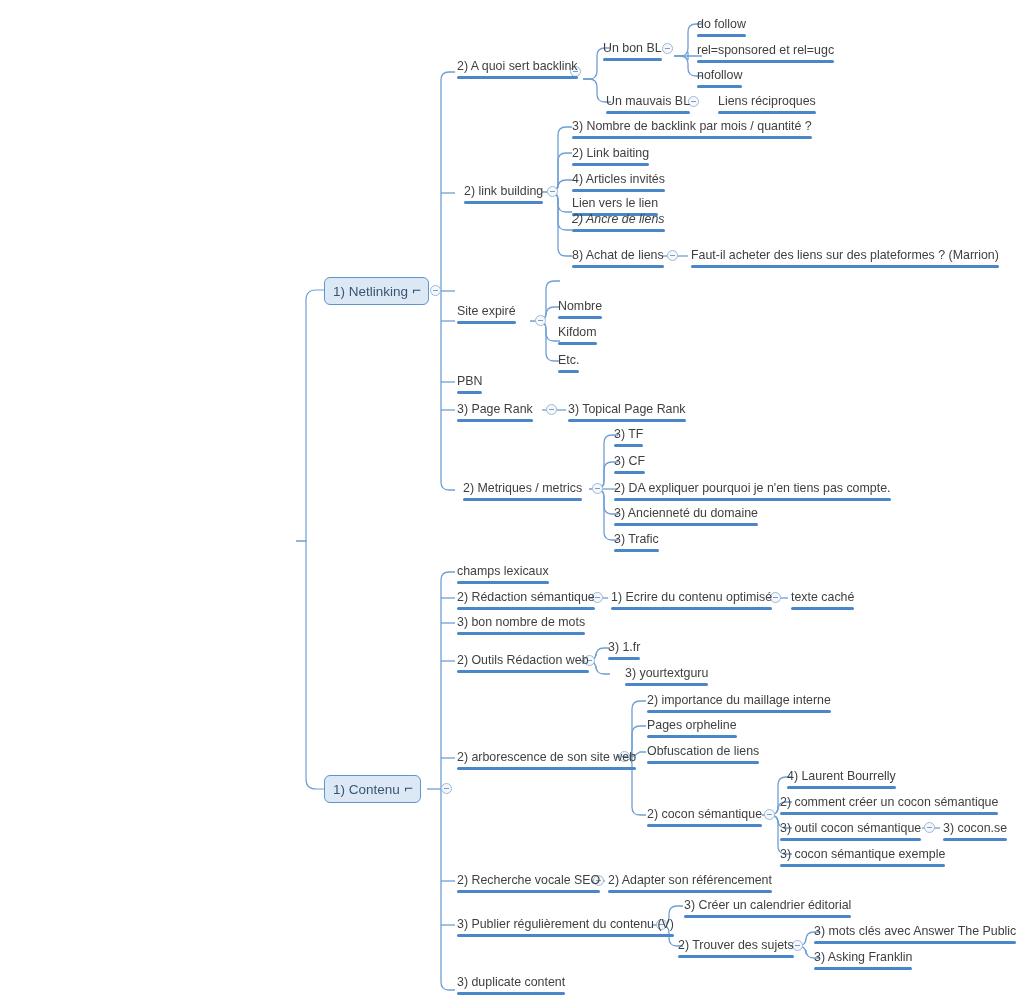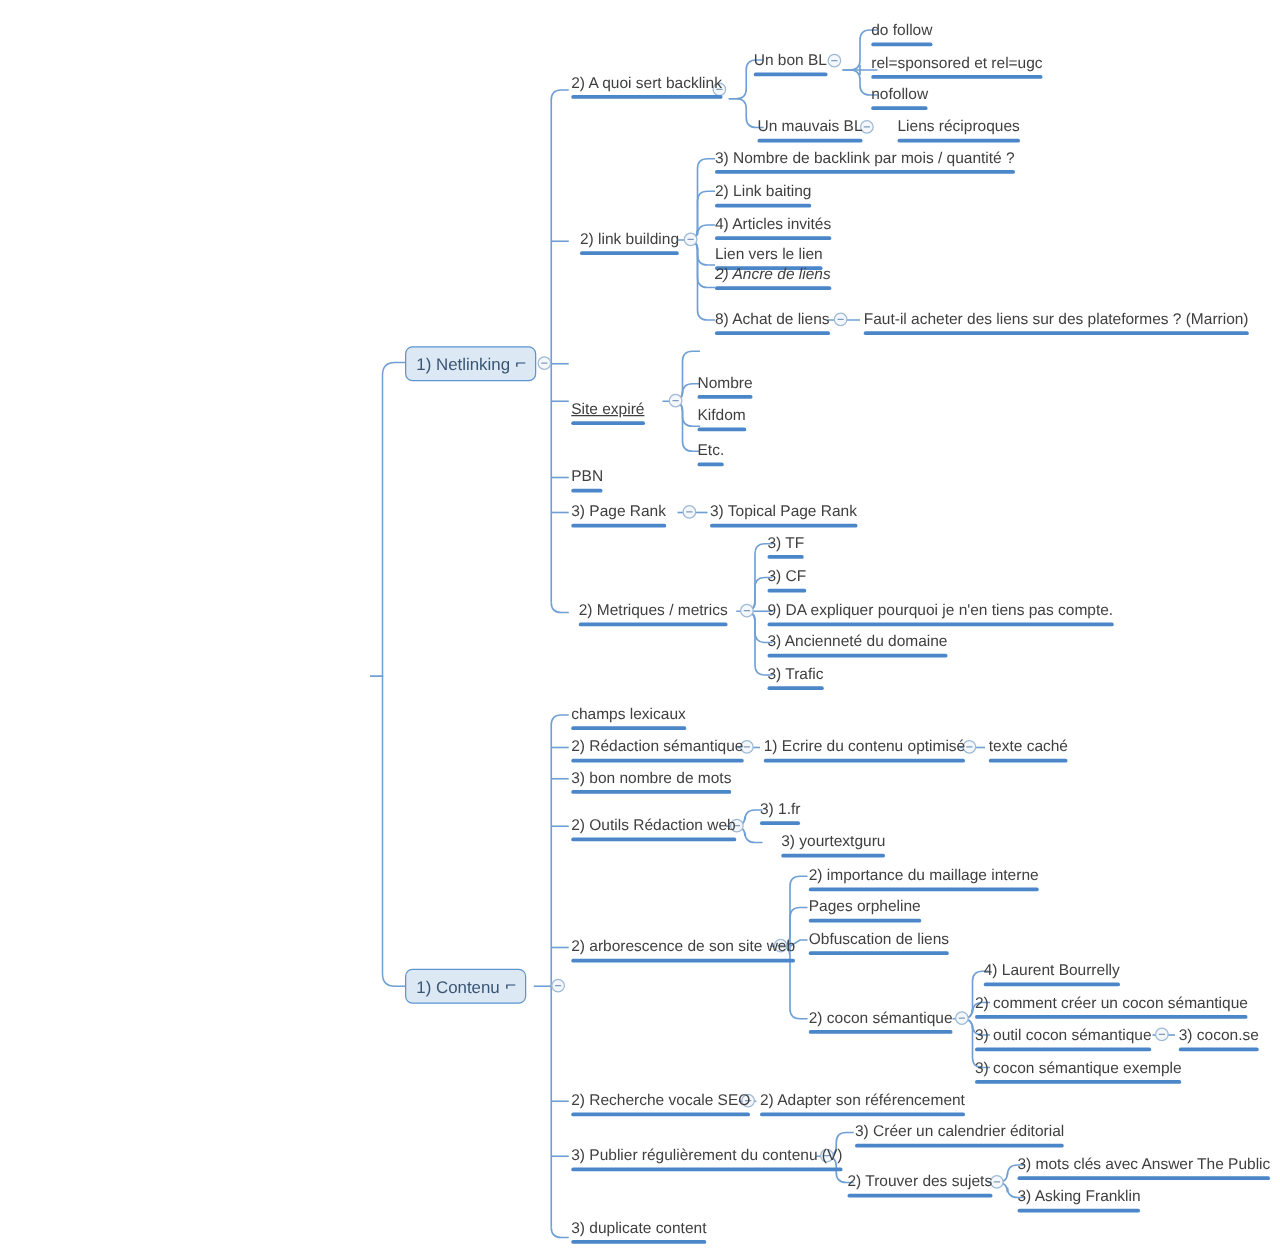--- a/index.html
+++ b/index.html
@@ -288,21 +288,21 @@
     <span class="ul"></span></div>
 
   <div class="topic" style="left:570px;top:248px;">
     <span>8) Achat de liens</span>
     <span class="ul"></span></div>
 
   <div class="topic" style="left:689px;top:248px;">
     <span>Faut-il acheter des liens sur des plateformes ? (Marrion)</span>
     <span class="ul"></span></div>
 
-  <div class="topic" style="left:455px;top:320px;text-decoration:underline;">
+  <div class="topic" style="left:455px;top:304px;">
     <span>Site expiré</span>
     <span class="ul"></span></div>
 
 
   <div class="topic" style="left:556px;top:299px;">
     <span>Nombre</span>
     <span class="ul"></span></div>
 
   <div class="topic" style="left:556px;top:325px;">
     <span>Kifdom</span>
@@ -330,21 +330,21 @@
 
   <div class="topic" style="left:612px;top:427px;">
     <span>3) TF</span>
     <span class="ul"></span></div>
 
   <div class="topic" style="left:612px;top:454px;">
     <span>3) CF</span>
     <span class="ul"></span></div>
 
   <div class="topic" style="left:612px;top:481px;">
-    <span>9) DA expliquer pourquoi je n'en tiens pas compte.</span>
+    <span>2) DA expliquer pourquoi je n'en tiens pas compte.</span>
     <span class="ul"></span></div>
 
   <div class="topic" style="left:612px;top:506px;">
     <span>3) Ancienneté du domaine</span>
     <span class="ul"></span></div>
 
   <div class="topic" style="left:612px;top:532px;">
     <span>3) Trafic</span>
     <span class="ul"></span></div>
 

